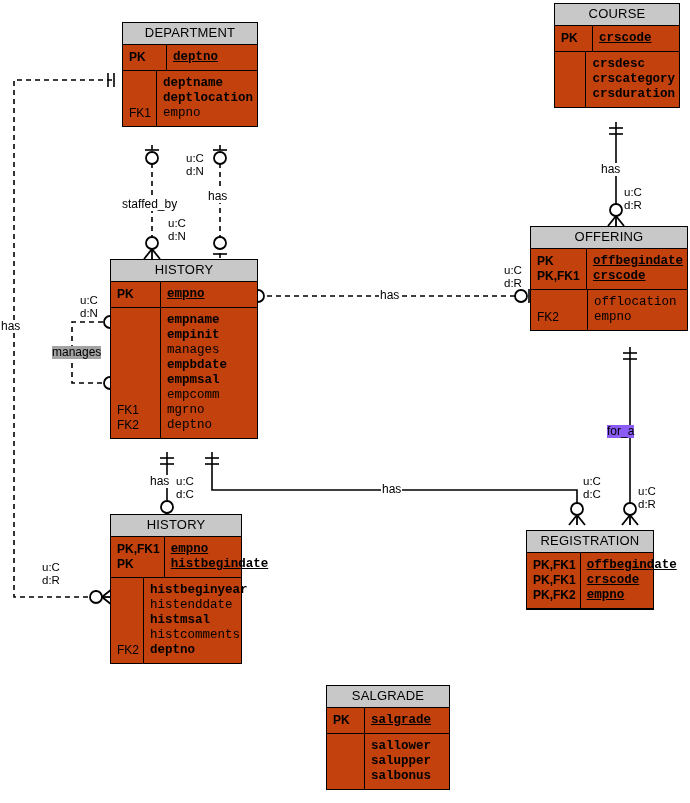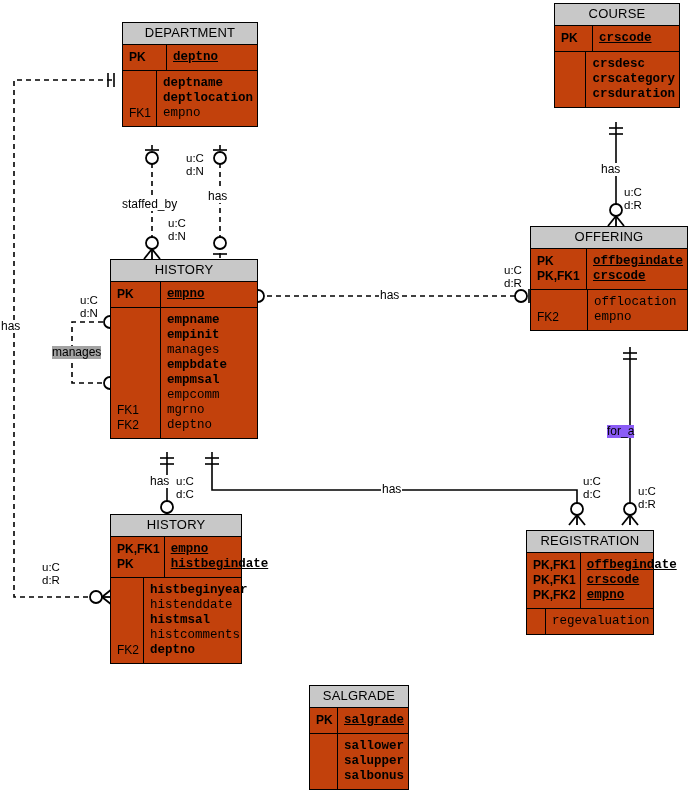--- a/index.html
+++ b/index.html
@@ -323,31 +323,23 @@
         <div class="keycol">PK,FK1</div>
         <div class="keycol">PK,FK1</div>
         <div class="keycol">PK,FK2</div>
       </div>
       <div class="col-right">
         <div class="attr-pk">offbegindate</div>
         <div class="attr-pk">crscode</div>
         <div class="attr-pk">empno</div>
       </div>
     </div>
-    <div class="ent-section">
-      <div class="col-left" style="width:62px;">
-        <div class="spacer">X</div>
-      </div>
-      <div class="col-right">
-        <div class="attr-plain">regevaluation</div>
-      </div>
-    </div>
-  </div>
-
-  <div class="entity" style="left:309px; top:685px; width:100px;">
+  </div>
+
+  <div class="entity" style="left:326px; top:685px; width:124px;">
     <div class="ent-title">SALGRADE</div>
     <div class="ent-section sec-key">
       <div class="col-left" style="width:38px;">
         <div class="keycol">PK</div>
       </div>
       <div class="col-right">
         <div class="attr-pk">salgrade</div>
       </div>
     </div>
     <div class="ent-section">

